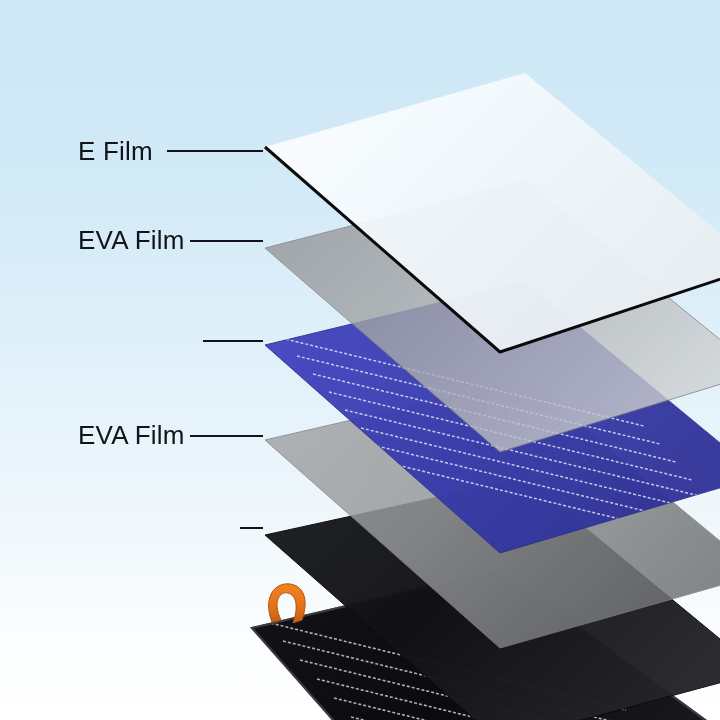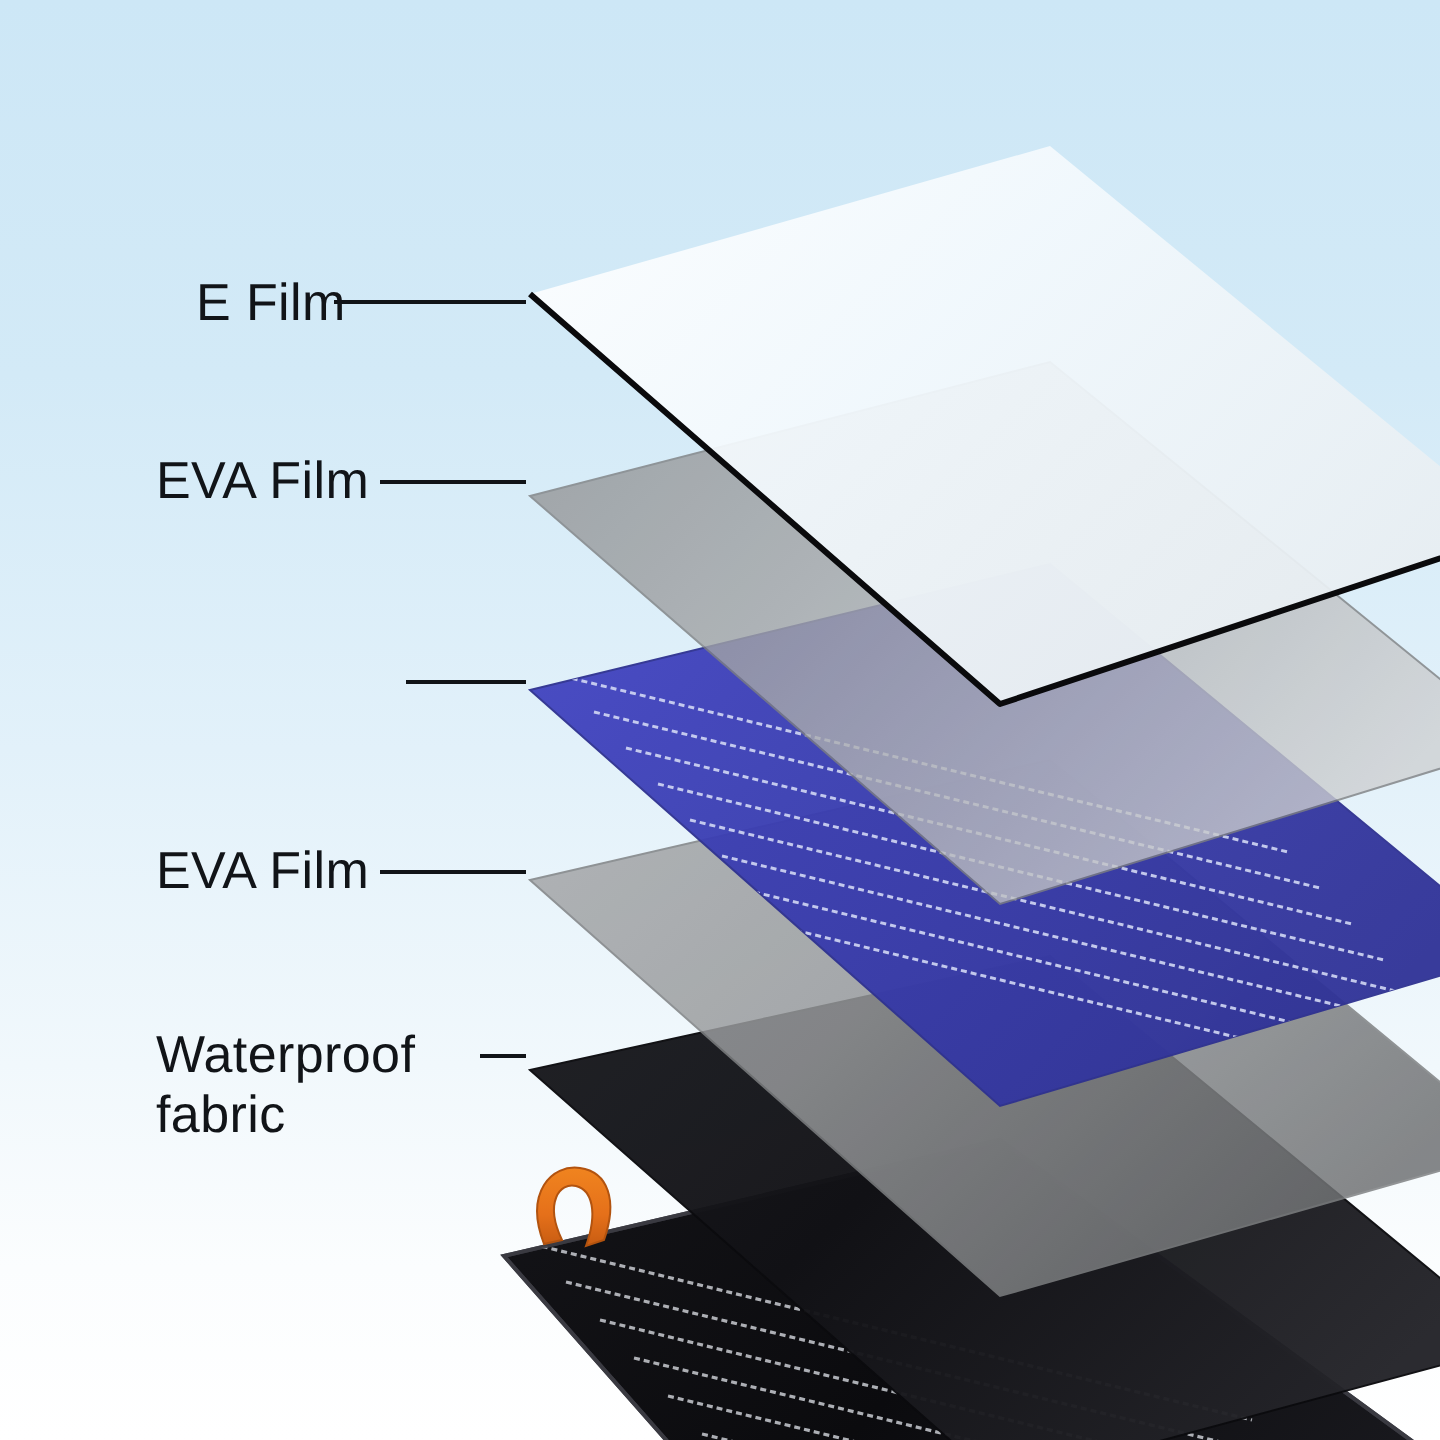--- a/index.html
+++ b/index.html
@@ -21,21 +21,21 @@
   .label{
     position:absolute;
     color:#111418;
     font-size:26px;
     line-height:30px;
     letter-spacing:0.2px;
     font-weight:400;
     white-space:pre-line;
     text-align:left;
   }
-  .label-e-film{left:78px;top:136px;margin-left:20px;}
+  .label-e-film{left:78px;top:136px;}
   .label-eva-top{left:78px;top:225px;}
   .label-solar-cell{left:78px;top:325px;}
   .label-eva-bottom{left:78px;top:420px;}
   .label-waterproof{left:78px;top:512px;}
   .leader{position:absolute;background:#111418;height:2px;}
   .leader-e-film{left:167px;top:150px;width:96px;}
   .leader-eva-top{left:190px;top:240px;width:73px;}
   .leader-solar-cell{left:203px;top:340px;width:60px;}
   .leader-eva-bottom{left:190px;top:435px;width:73px;}
   .leader-waterproof{left:240px;top:527px;width:23px;}
@@ -152,16 +152,14 @@
 
   <div class="leader leader-e-film"></div>
   <div class="leader leader-eva-top"></div>
   <div class="leader leader-solar-cell"></div>
   <div class="leader leader-eva-bottom"></div>
   <div class="leader leader-waterproof"></div>
 
   <div class="label label-e-film">E Film</div>
   <div class="label label-eva-top">EVA Film</div>
   <div class="label label-eva-bottom">EVA Film</div>
-  <div class="label label-waterproof">Waterproof
-fabric</div>
 
 </div>
 
 </body></html>

